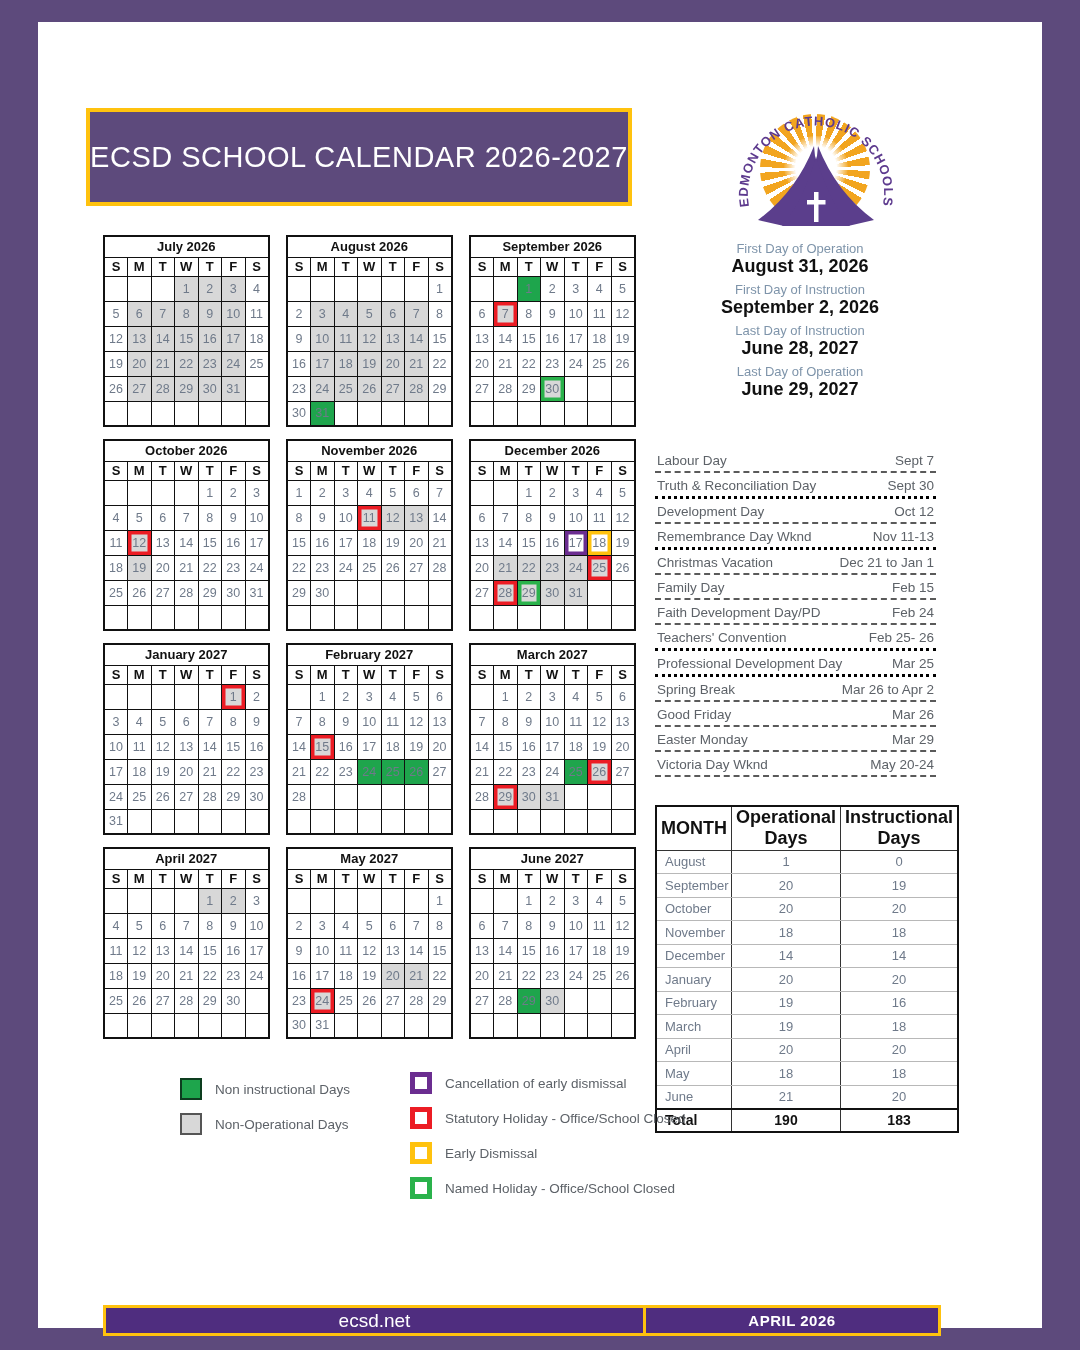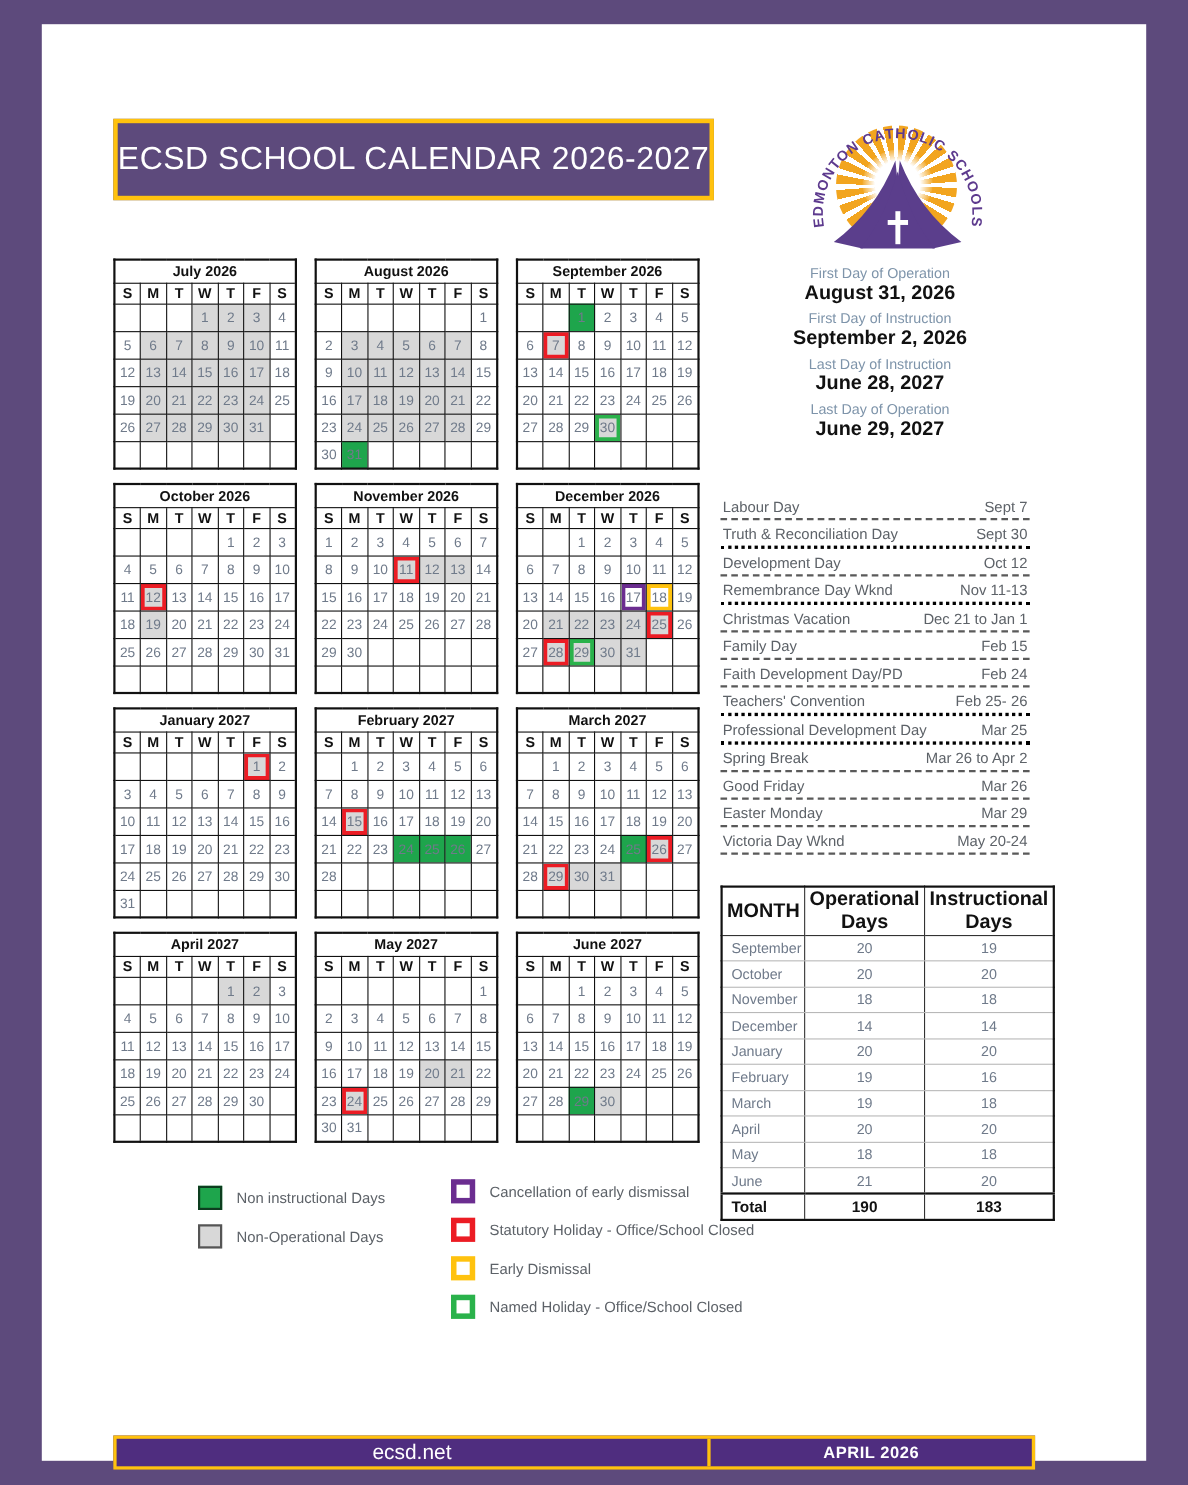--- a/index.html
+++ b/index.html
@@ -6,21 +6,21 @@
   body {
     width:1080px; height:1350px; position:relative;
     background:#5d4a7c;
     font-family:"Liberation Sans", sans-serif;
     overflow:hidden;
   }
   .page { position:absolute; left:38px; top:22px; width:1004px; height:1306px; background:#ffffff; }
 
   
   .banner {
-    position:absolute; left:65px; top:86px; width:546px; height:74px;
+    position:absolute; left:48px; top:86px; width:546px; height:98px;
     background:#5d4a7c; border:4px solid #ffc20e; box-sizing:border-box;
     display:flex; align-items:center; justify-content:center;
   }
   .banner-text { color:#ffffff; font-size:29px; letter-spacing:0.5px; }
 
   
   .logo { position:absolute; left:688px; top:72px; width:180px; height:140px; }
   .sun { position:absolute; left:34px; top:20px; width:110px; height:110px; border-radius:50%;
          background:repeating-conic-gradient(from 2deg, #f2a51f 0deg 9deg, #ffffff 9deg 15deg); }
   .sun-core { position:absolute; left:58px; top:42px; width:64px; height:62px; border-radius:50%;
@@ -1060,20 +1060,25 @@
   <table class="summary" id="summary">
       <tbody>
         <tr>
           <th class="mcol">MONTH</th>
           <th>Operational
 Days</th>
           <th>Instructional
 Days</th>
         </tr>
         <tr>
+          <td class="mname">August</td>
+          <td>1</td>
+          <td>0</td>
+        </tr>
+        <tr>
           <td class="mname">September</td>
           <td>20</td>
           <td>19</td>
         </tr>
         <tr>
           <td class="mname">October</td>
           <td>20</td>
           <td>20</td>
         </tr>
         <tr>

